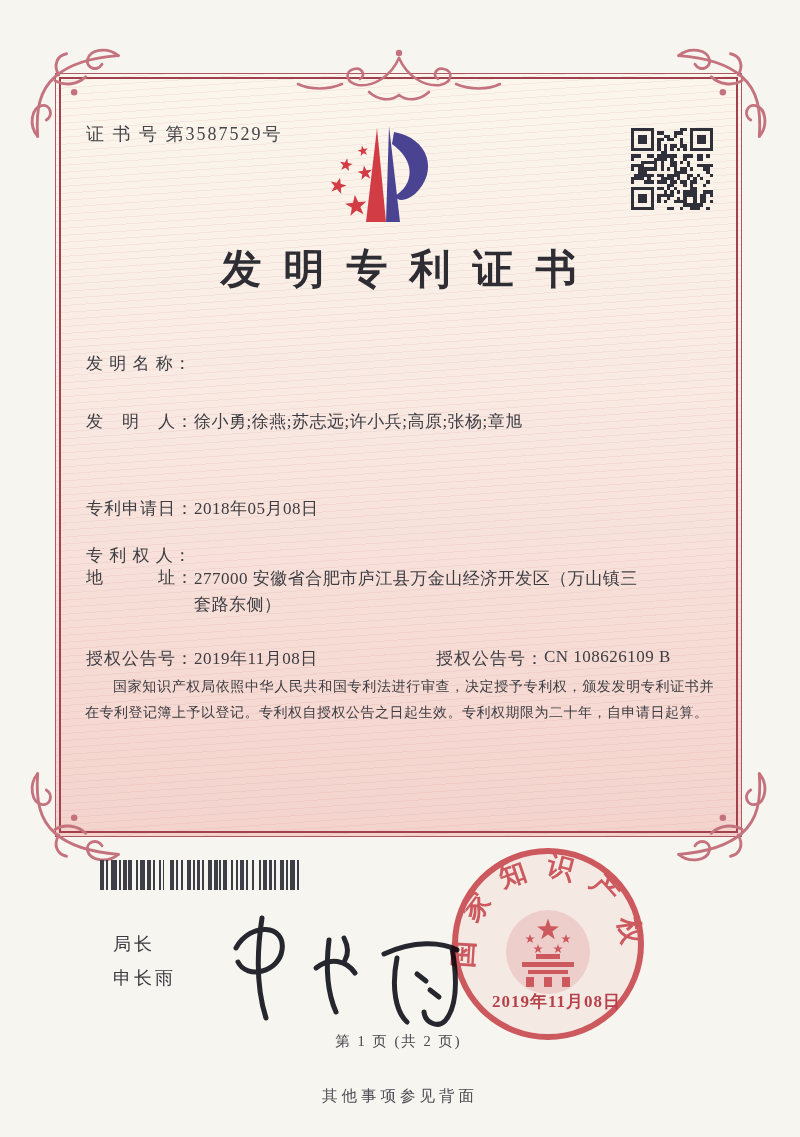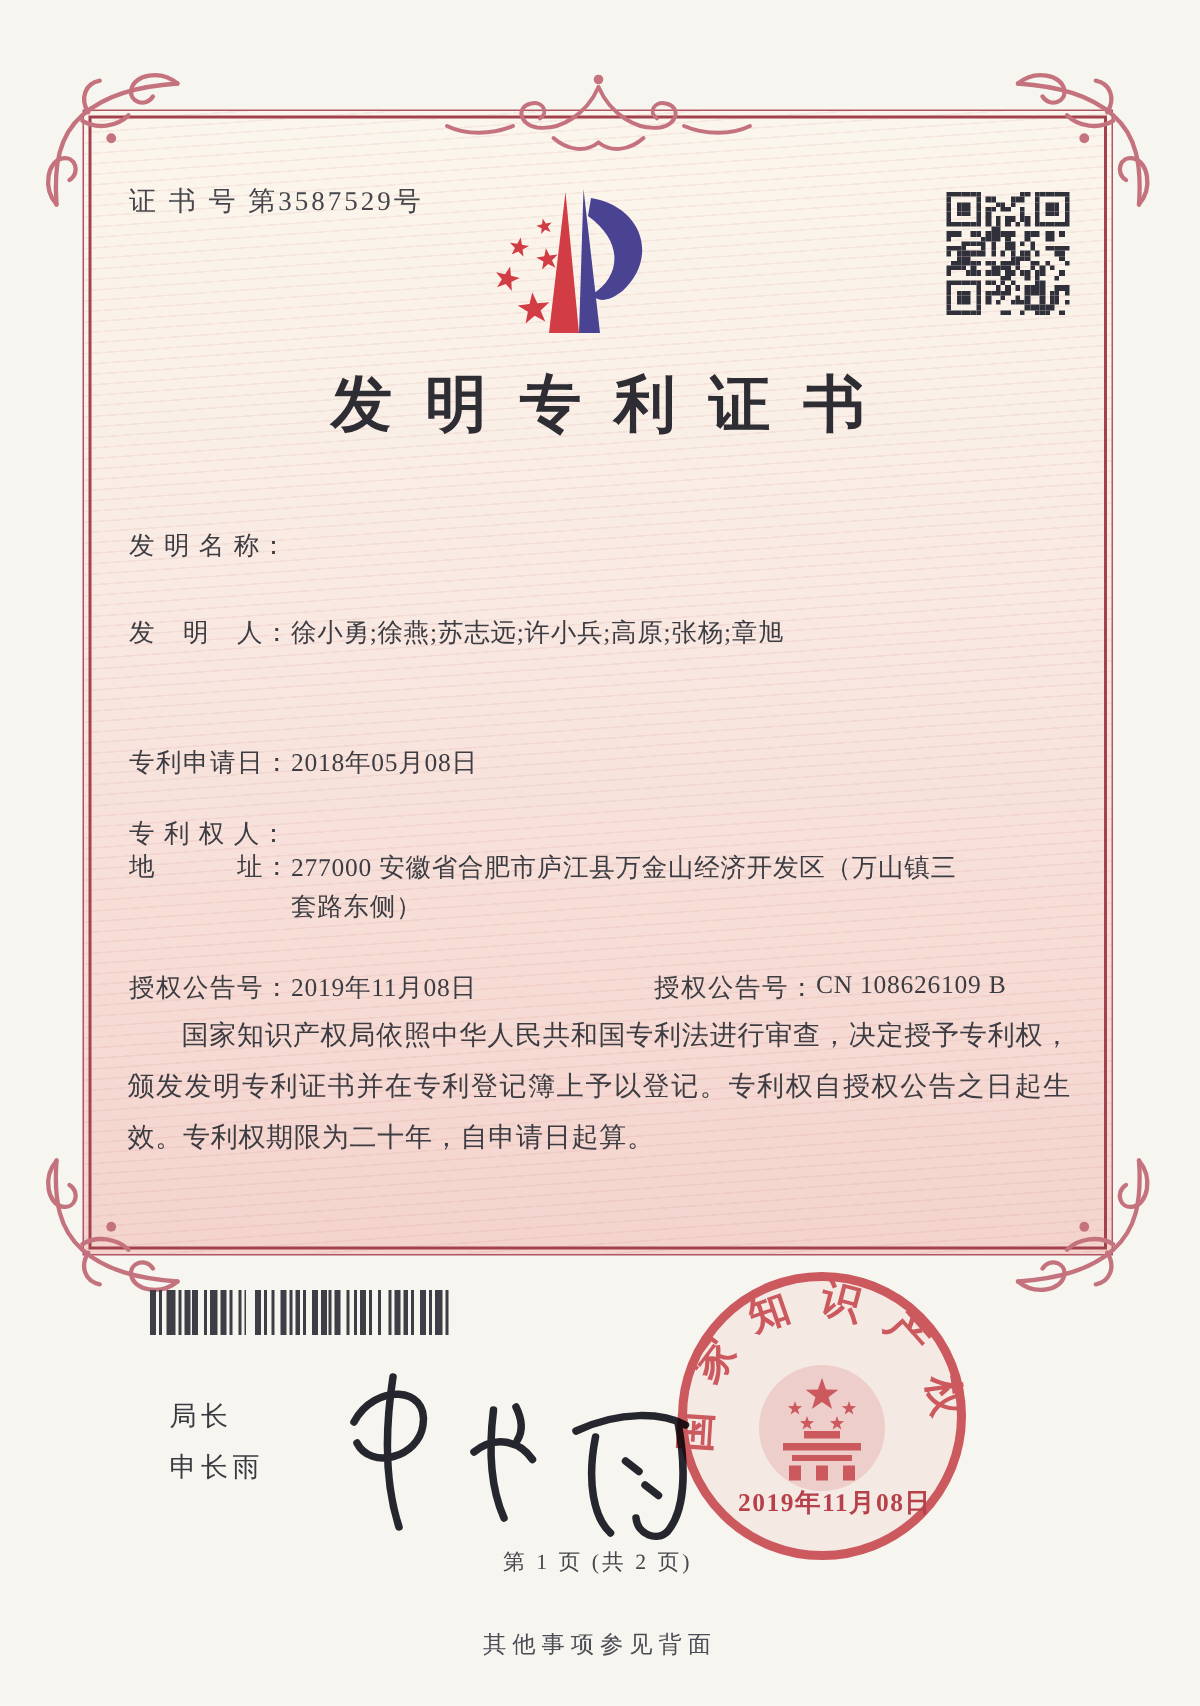--- a/index.html
+++ b/index.html
@@ -33,21 +33,21 @@
   .qr div.d{background:#30303a;}
   .title{
     position:absolute;left:0;right:0;top:168px;margin:0;text-align:center;
     font-size:41px;font-weight:bold;color:#2d2d33;letter-spacing:22px;text-indent:22px;
   }
   .f-row{position:absolute;left:30px;right:26px;font-size:17px;display:flex;align-items:flex-start;}
   .f-label{flex:0 0 auto;white-space:pre;letter-spacing:1px;color:#3c3c42;}
   .f-value{letter-spacing:0.5px;color:#3c3c42;}
   .addr .f-value{max-width:452px;line-height:1.55;}
   .grant-no-group{position:absolute;left:350px;top:0;display:flex;}
-  .paras{position:absolute;left:29px;right:27px;top:600px;font-size:18px;line-height:1.88;text-align:justify;}
+  .paras{position:absolute;left:29px;right:27px;top:600px;font-size:14px;line-height:1.88;text-align:justify;}
   .paras p{margin:0;text-indent:2em;letter-spacing:0.5px;}
   .barcode{position:absolute;left:44px;top:786px;height:30px;white-space:nowrap;font-size:0;}
   .director{position:absolute;left:57px;top:853px;font-size:18px;letter-spacing:3px;color:#3a3a40;line-height:1.9;}
   .signature{position:absolute;left:160px;top:818px;width:260px;height:170px;}
   .seal{position:absolute;left:392px;top:770px;width:200px;height:200px;mix-blend-mode:multiply;opacity:0.92;}
   .seal-date{position:absolute;left:436px;top:916px;font-size:17px;font-weight:bold;color:#b7414b;letter-spacing:1px;z-index:3;}
   .page-info{position:absolute;left:0;right:0;top:958px;text-align:center;font-size:14.5px;letter-spacing:2px;color:#46464c;}
   .back-note{position:absolute;left:0;right:0;top:1086px;text-align:center;font-size:15.5px;letter-spacing:4px;color:#4c4c54;}
 </style>
 </head>

